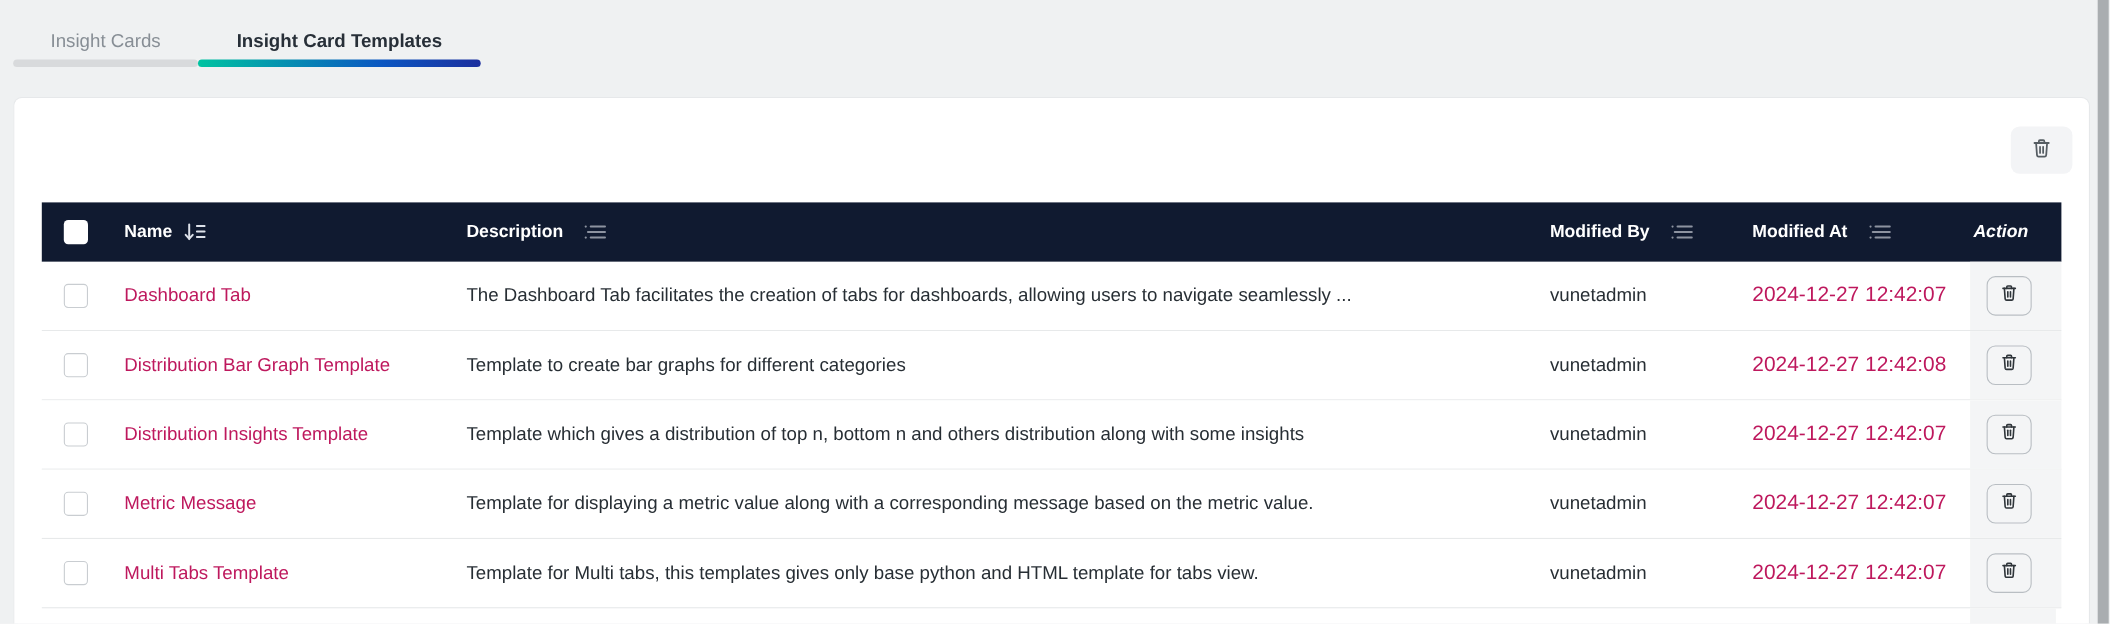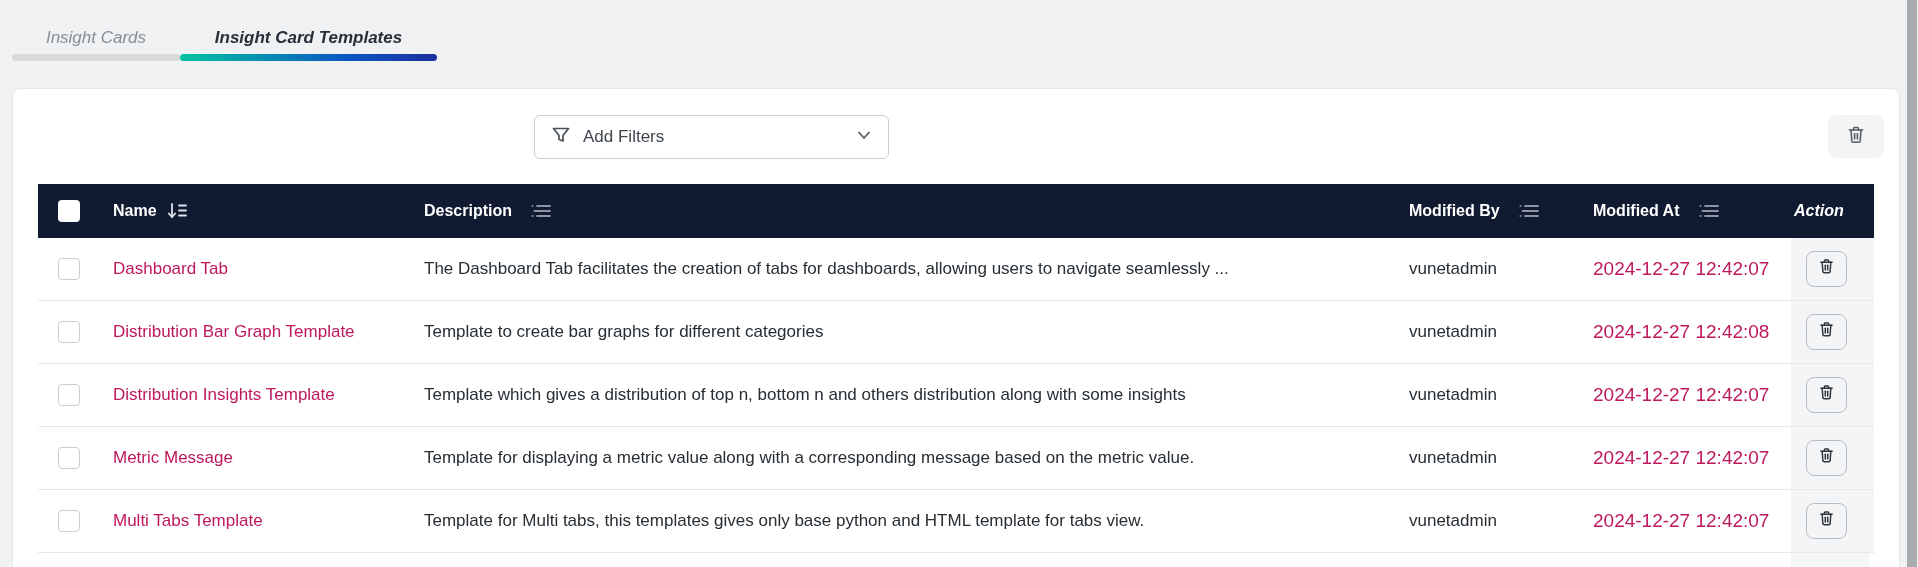--- a/index.html
+++ b/index.html
@@ -1,21 +1,21 @@
 <!DOCTYPE html>
 <html><head>
 <meta charset="utf-8">
 <style>
   * { margin:0; padding:0; box-sizing:border-box; }
   html,body { width:1918px; height:567px; }
   body { font-family:"Liberation Sans", sans-serif; background:#eff1f2; }
   .screen { position:relative; width:1918px; height:567px; overflow:hidden; background:#eff1f2; }
 
   
-  .tabbar { position:absolute; top:0; left:0; width:100%; height:88px;font-style:italic; }
+  .tabbar { position:absolute; top:0; left:0; width:100%; height:88px; }
   .tab-label { position:absolute; top:27px; height:22px; line-height:22px; text-align:center; font-size:17px; cursor:pointer; }
   .tab-inactive { left:12px; width:168px; color:#878e95; }
   .tab-active { left:180px; width:257px; color:#272f38; font-weight:700; }
   .tab-pill { position:absolute; top:54px; height:7px; border-radius:4px; }
   .pill-inactive { left:12px; width:168px; background:#d8dadc; }
   .pill-active { left:180px; width:257px; background:linear-gradient(90deg,#00c3a1 0%,#0b57c2 65%,#1c2f9e 100%); }
 
   
   .card { position:absolute; left:12px; top:88px; width:1888px; height:479px; background:#ffffff;
           border:1px solid #e6e8ea; border-bottom:none; border-radius:8px 8px 0 0; }
@@ -74,33 +74,20 @@
   <div class="tabbar">
     <div class="tab-label tab-inactive">Insight Cards</div>
     <div class="tab-label tab-active">Insight Card Templates</div>
     <div class="tab-pill pill-inactive"></div>
     <div class="tab-pill pill-active"></div>
   </div>
 
   <div class="card">
 
 
-    <div class="filters-box">
-      <span>
-        <svg width="20" height="20" viewBox="0 0 20 20" fill="none" stroke="#4a5158" stroke-width="1.7" stroke-linejoin="round">
-          <path d="M2.5 3.5 H17.5 L12 10.5 V16 L8 14.5 V10.5 Z"></path>
-        </svg>
-      </span>
-      <span class="filters-label">Add Filters</span>
-      <span>
-        <svg width="16" height="16" viewBox="0 0 16 16" fill="none" stroke="#5a6167" stroke-width="1.8" stroke-linecap="round">
-          <polyline points="3,5.5 8,11 13,5.5"></polyline>
-        </svg>
-      </span>
-    </div>
 
     <button class="toolbar-trash">
       <span>
         <svg width="22" height="22" viewBox="0 0 22 22" fill="none" stroke="#565d63" stroke-width="1.6" stroke-linecap="round">
           <path d="M4.5 6 H17.5"></path>
             <path d="M8.5 6 V4.5 A1 1 0 0 1 9.5 3.5 H12.5 A1 1 0 0 1 13.5 4.5 V6"></path>
           <path d="M6 6 L6.8 17 A1.5 1.5 0 0 0 8.3 18.3 H13.7 A1.5 1.5 0 0 0 15.2 17 L16 6"></path>
           <line x1="9.6" y1="9.5" x2="9.6" y2="15"></line>
             <line x1="12.4" y1="9.5" x2="12.4" y2="15"></line>
         </svg>

